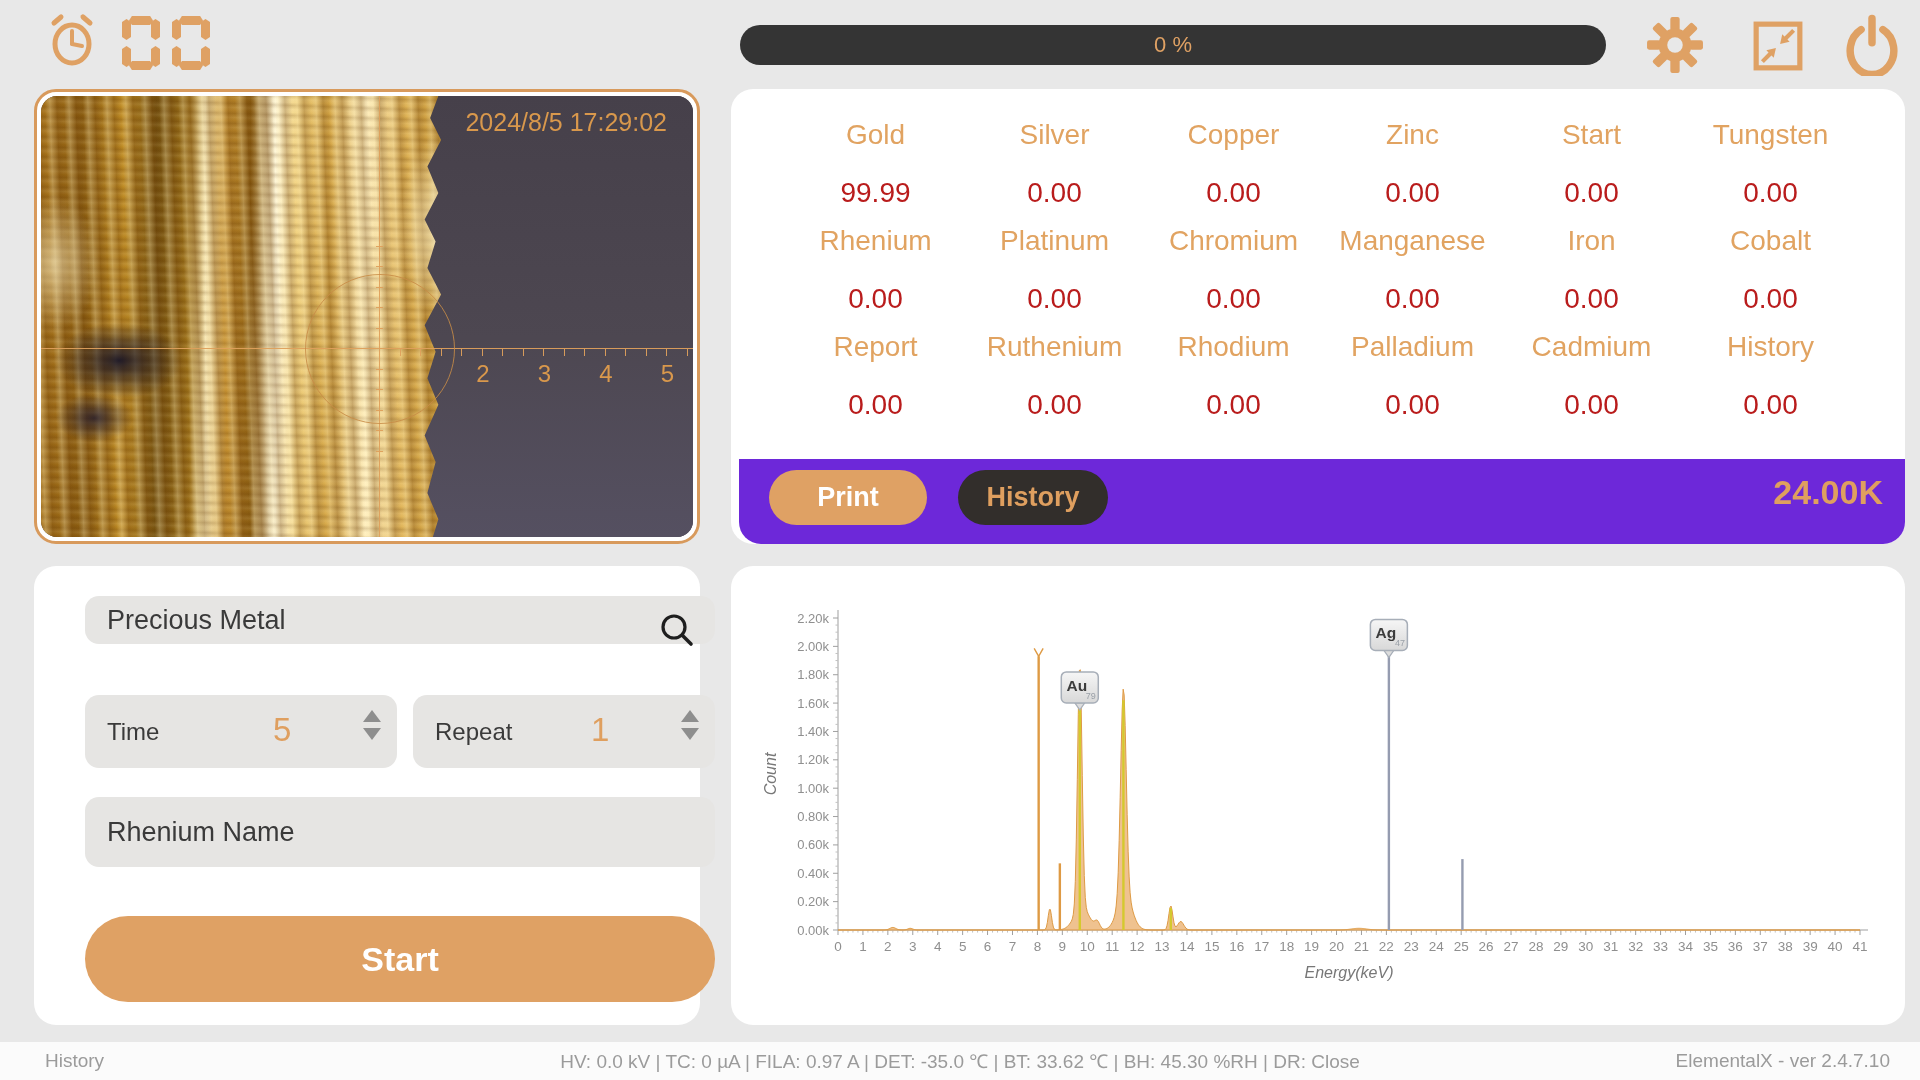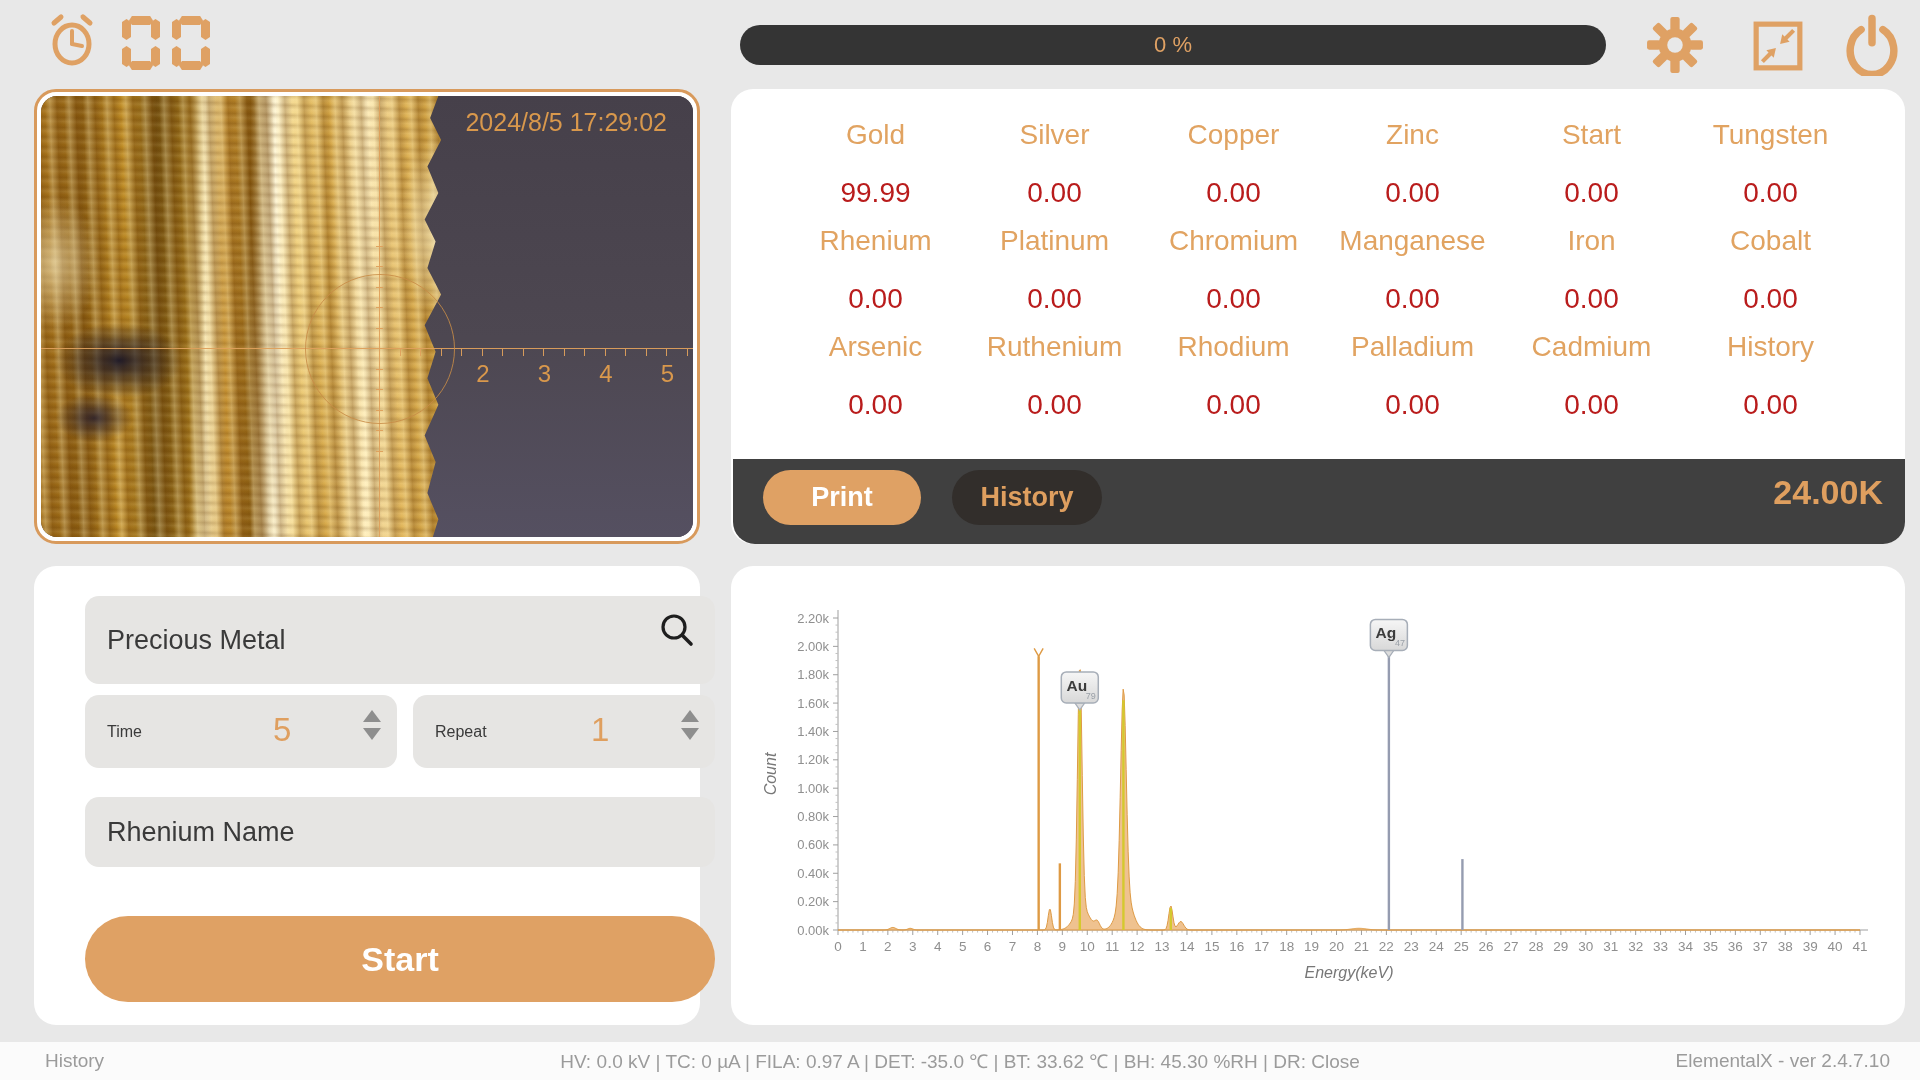--- a/index.html
+++ b/index.html
@@ -44,42 +44,42 @@
   .ruler-tick.v{width:7px;height:1px;left:335px;top:auto;}
   .ruler-num{position:absolute;top:264px;color:#D9984C;font-size:24px;transform:translateX(-50%);}
 
   
   #results-card{left:731px;top:89px;width:1174px;height:455px;}
   #elements-grid{position:absolute;left:55px;right:45px;top:22px;display:grid;
     grid-template-columns:repeat(6,1fr);grid-auto-rows:106px;}
   .el-cell{display:flex;flex-direction:column;align-items:center;justify-content:center;gap:26px;}
   .el-name{color:#E1A361;font-size:28px;}
   .el-value{color:#b91c1c;font-size:28px;}
-  #results-strip{position:absolute;left:2px;right:0;bottom:0;height:85px;background:#404040;
+  #results-strip{position:absolute;left:8px;right:0;bottom:0;height:85px;background:#6d28d9;
     border-radius:0 0 22px 22px;}
   #print-btn{position:absolute;left:30px;top:11px;width:158px;height:55px;border-radius:28px;background:#DFA164;
     color:#fff;font-size:27px;font-weight:bold;display:flex;align-items:center;justify-content:center;border:none;}
   #history-btn{position:absolute;left:219px;top:11px;width:150px;height:55px;border-radius:28px;background:#322E2B;
     color:#DF9F5F;font-size:27px;font-weight:bold;display:flex;align-items:center;justify-content:center;border:none;}
   #counts-value{position:absolute;right:22px;top:14px;color:#DF9F5F;font-size:34px;font-weight:bold;}
 
   
   #print-menu{position:absolute;left:867px;top:513px;width:464px;background:#FFFFFF;border:1px solid #E1E1E1;
     box-shadow:0 3px 10px rgba(0,0,0,.13);z-index:50;padding:10px 0;}
   .menu-item{height:41px;display:flex;align-items:center;padding-left:40px;color:#2F2F2F;font-size:20px;cursor:default;}
 
   
   #controls-card{left:34px;top:566px;width:666px;height:459px;}
   .field{position:absolute;background:#E6E5E3;border-radius:14px;display:flex;align-items:center;}
-  #mode-field{left:51px;top:30px;width:630px;height:88px;}
+  #mode-field{left:51px;top:30px;width:630px;height:48px;}
   #mode-field .ftext{margin-left:22px;color:#3A3A3A;font-size:27px;}
   #search-icon{position:absolute;right:18px;top:14px;}
   #time-field{left:51px;top:129px;width:312px;height:73px;}
   #repeat-field{left:379px;top:129px;width:302px;height:73px;}
-  .flabel{margin-left:22px;color:#3A3A3A;font-size:16px;}
+  .flabel{margin-left:22px;color:#3A3A3A;font-size:24px;}
   .fvalue{position:absolute;color:#DF9F5F;font-size:33px;}
   #time-field .fvalue{left:188px;top:16px;} #repeat-field .fvalue{left:178px;top:16px;}
   .stepper{position:absolute;right:16px;top:15px;display:flex;flex-direction:column;gap:6px;align-items:center;}
   .arr-up{width:0;height:0;border-left:9px solid transparent;border-right:9px solid transparent;border-bottom:12px solid #8E8E8E;}
   .arr-dn{width:0;height:0;border-left:9px solid transparent;border-right:9px solid transparent;border-top:12px solid #8E8E8E;}
   #sample-field{left:51px;top:231px;width:630px;height:70px;}
   #sample-field .ftext{margin-left:22px;color:#3A3A3A;font-size:27px;}
   #start-btn{position:absolute;left:51px;top:350px;width:630px;height:86px;border-radius:43px;background:#DFA164;
     border:none;color:#fff;font-size:34px;font-weight:bold;display:flex;align-items:center;justify-content:center;}
 
@@ -243,21 +243,21 @@
         </div>
         <div class="el-cell">
           <div class="el-name">Iron</div>
           <div class="el-value">0.00</div>
         </div>
         <div class="el-cell">
           <div class="el-name">Cobalt</div>
           <div class="el-value">0.00</div>
         </div>
         <div class="el-cell">
-          <div class="el-name">Arsenic</div>
+          <div class="el-name">Report</div>
           <div class="el-value">0.00</div>
         </div>
         <div class="el-cell">
           <div class="el-name">Ruthenium</div>
           <div class="el-value">0.00</div>
         </div>
         <div class="el-cell">
           <div class="el-name">Rhodium</div>
           <div class="el-value">0.00</div>
         </div>

